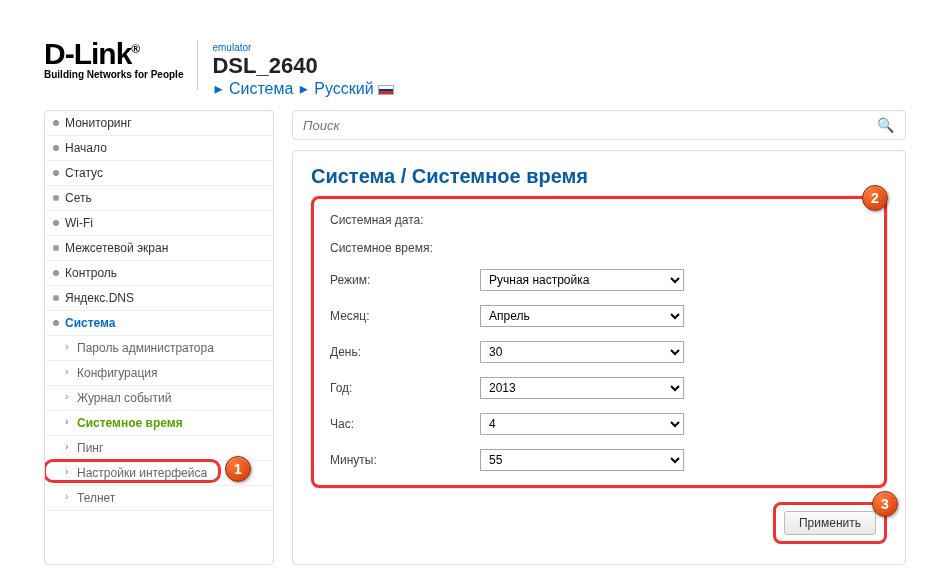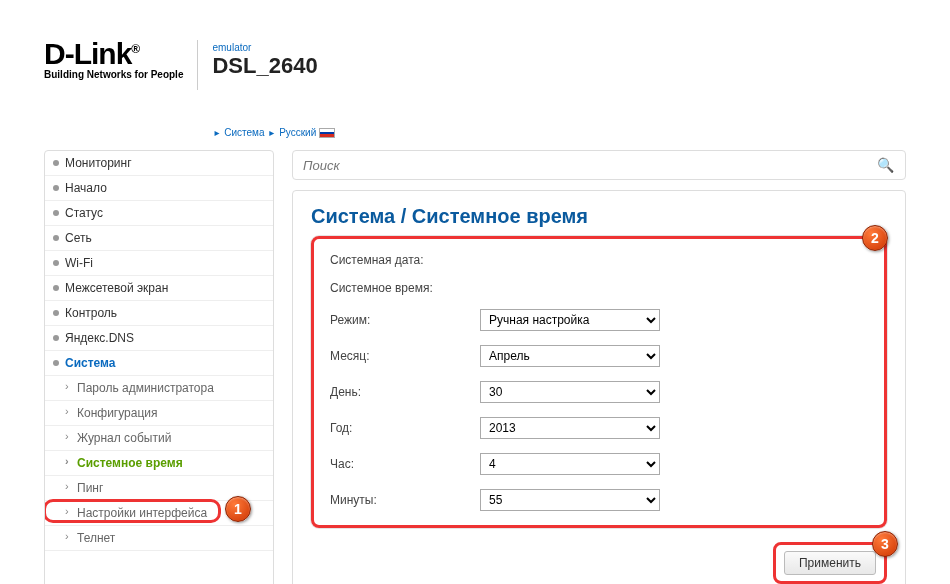--- a/index.html
+++ b/index.html
@@ -7,21 +7,21 @@
 .page { padding: 40px 44px 0 44px; }
 .header { display: flex; align-items: flex-start; gap: 14px; margin-bottom: 12px; }
 .logo-block { text-align: left; }
 .logo-text { font-family: "Arial Black", Arial, sans-serif; font-weight: 900; font-size: 30px; letter-spacing: -1px; color: #000; line-height: 0.9; }
 .logo-text sup { font-size: 12px; vertical-align: super; }
 .logo-tag { font-size: 10px; font-weight: bold; color: #000; margin-top: 2px; }
 .divider { width: 1px; height: 50px; background: #ccc; }
 .model-block { padding-top: 2px; }
 .emulator { color: #0a6abf; font-size: 10px; }
 .model { font-weight: bold; font-size: 22px; color: #222; }
-.bc { font-size: 10px; margin-top: 48px; }
+.bc { font-size: 16px; }
 .bc a { color: #0a6abf; text-decoration: none; }
 .bc .arrow { color: #0a6abf; margin: 0 2px; }
 .flag { display: inline-block; width: 16px; height: 10px; vertical-align: middle; background: linear-gradient(to bottom, #fff 33%, #0039a6 33%, #0039a6 66%, #d52b1e 66%); border: 1px solid #aaa; }
 .layout { display: flex; gap: 18px; }
 .sidebar { width: 230px; border: 1px solid #ddd; border-radius: 4px; overflow: hidden; }
 .menu { list-style: none; }
 .menu li { border-bottom: 1px solid #eee; padding: 5px 10px 5px 20px; position: relative; color: #444; cursor: pointer; font-size: 12px; }
 .menu li:before { content: ""; position: absolute; left: 8px; top: 9px; width: 6px; height: 6px; background: #999; border-radius: 50%; }
 .menu li.top { color: #333; }
 .menu li.top.active { color: #0a6abf; font-weight: bold; }
@@ -31,21 +31,21 @@
 .main { flex: 1; position: relative; }
 .search-box { border: 1px solid #ddd; border-radius: 4px; padding: 6px 10px; display: flex; align-items: center; margin-bottom: 10px; gap: 19px; }
 .search-box input { border: none; outline: none; flex: 1; font-style: italic; color: #aaa; font-size: 13px; background: transparent; }
 .search-icon { color: #aaa; font-size: 14px; }
 .content { border: 1px solid #ddd; border-radius: 4px; padding: 14px 18px 20px 18px; position: relative; }
 .title { color: #0a5a9e; font-size: 20px; font-weight: bold; margin-bottom: 8px; }
 .form-area { border: 3px solid #e33; border-radius: 8px; padding: 14px 16px; position: relative; box-shadow: 0 0 0 1px rgba(0,0,0,0.1); }
 .row { display: flex; align-items: center; margin-bottom: 14px; font-size: 12px; color: #444; }
 .row.last { margin-bottom: 0; }
 .row .lbl { width: 150px; }
-.row select { width: 180px; padding: 2px 4px; font-size: 12px; border: 1px solid #aaa; background: #fff; }
+.row select { width: 204px; padding: 2px 4px; font-size: 12px; border: 1px solid #aaa; background: #fff; }
 .btn-row { text-align: right; margin-top: 14px; }
 .apply-wrap { display: inline-block; border: 3px solid #e33; border-radius: 8px; padding: 6px 8px; position: relative; }
 .apply-btn { background: linear-gradient(#fafafa,#e8e8e8); border: 1px solid #bbb; border-radius: 3px; padding: 4px 14px; font-size: 12px; color: #333; cursor: pointer; }
 .badge { position: absolute; width: 26px; height: 26px; border-radius: 50%; background: radial-gradient(circle at 35% 30%, #ff7a3a, #cc3300); color: #fff; font-weight: bold; font-size: 14px; display: flex; align-items: center; justify-content: center; box-shadow: 1px 1px 3px rgba(0,0,0,0.4), inset 0 1px 2px rgba(255,255,255,0.4); border: 1px solid #8a2000; } .badge-2 { top: -14px; right: -4px; } .badge-3 { top: -14px; right: -14px; }
 .side-highlight { position: absolute; border: 3px solid #e33; border-radius: 10px; pointer-events: none; }
 </style>
 </head>
 <body>
 
 <div class="page">

